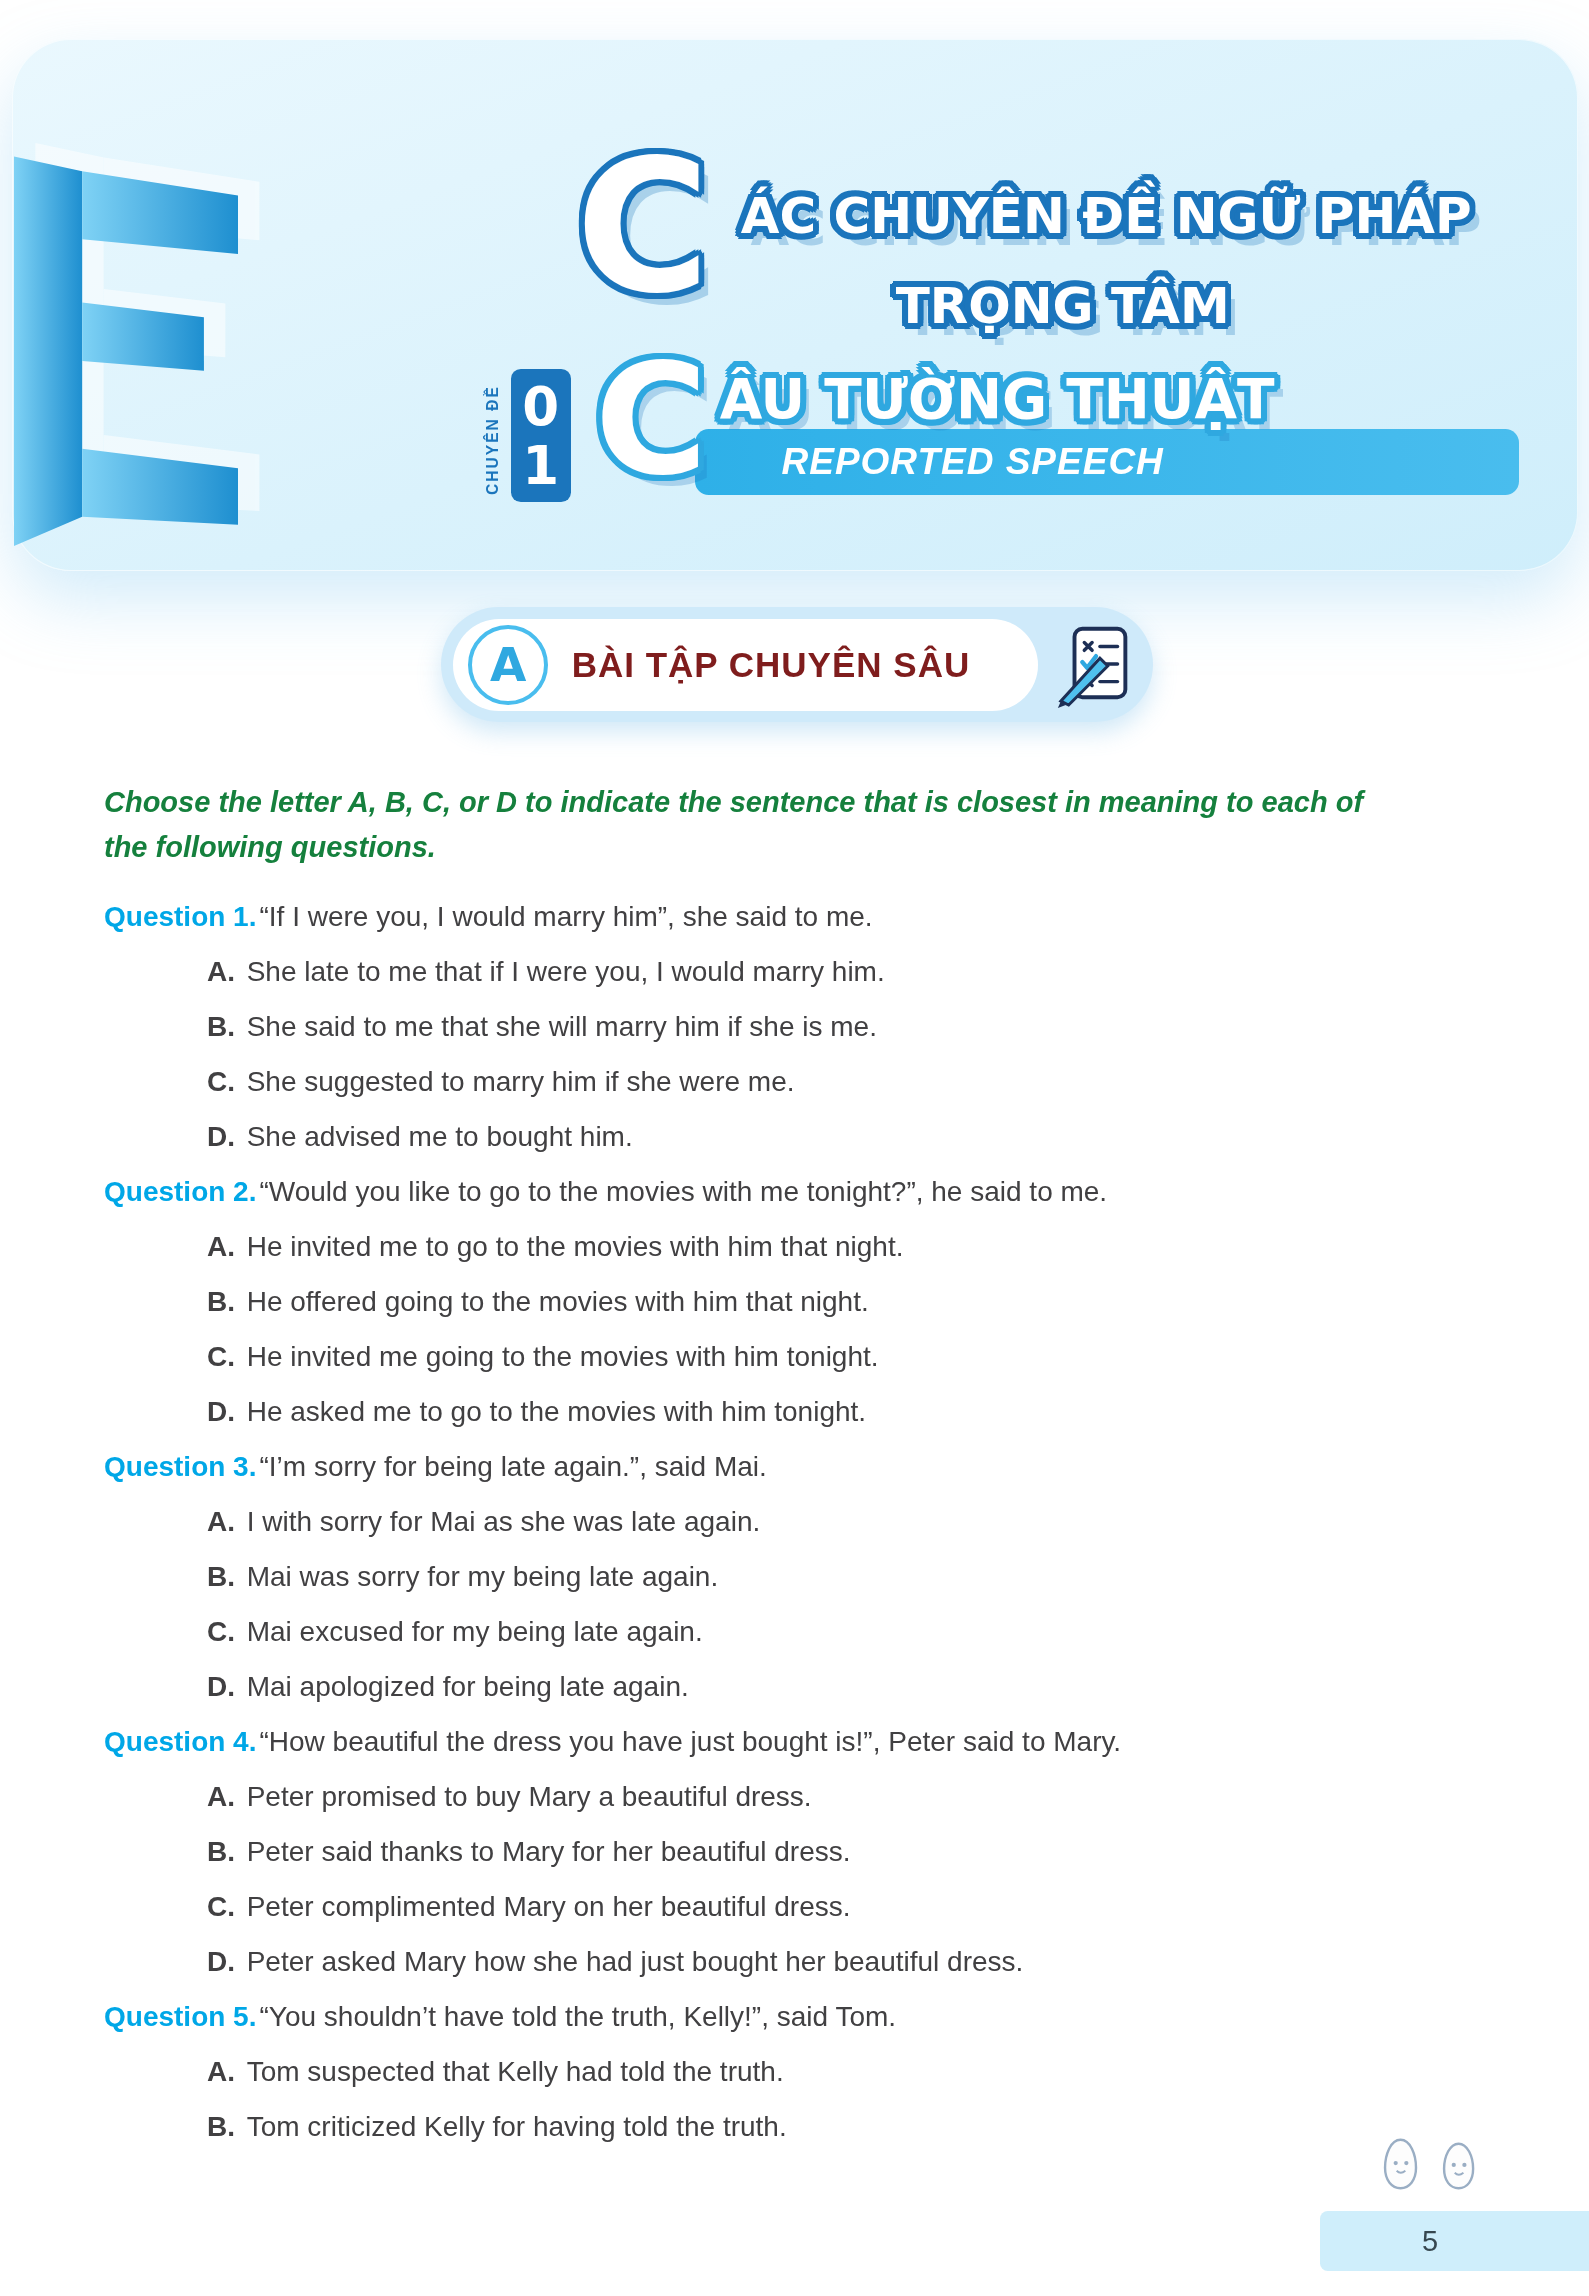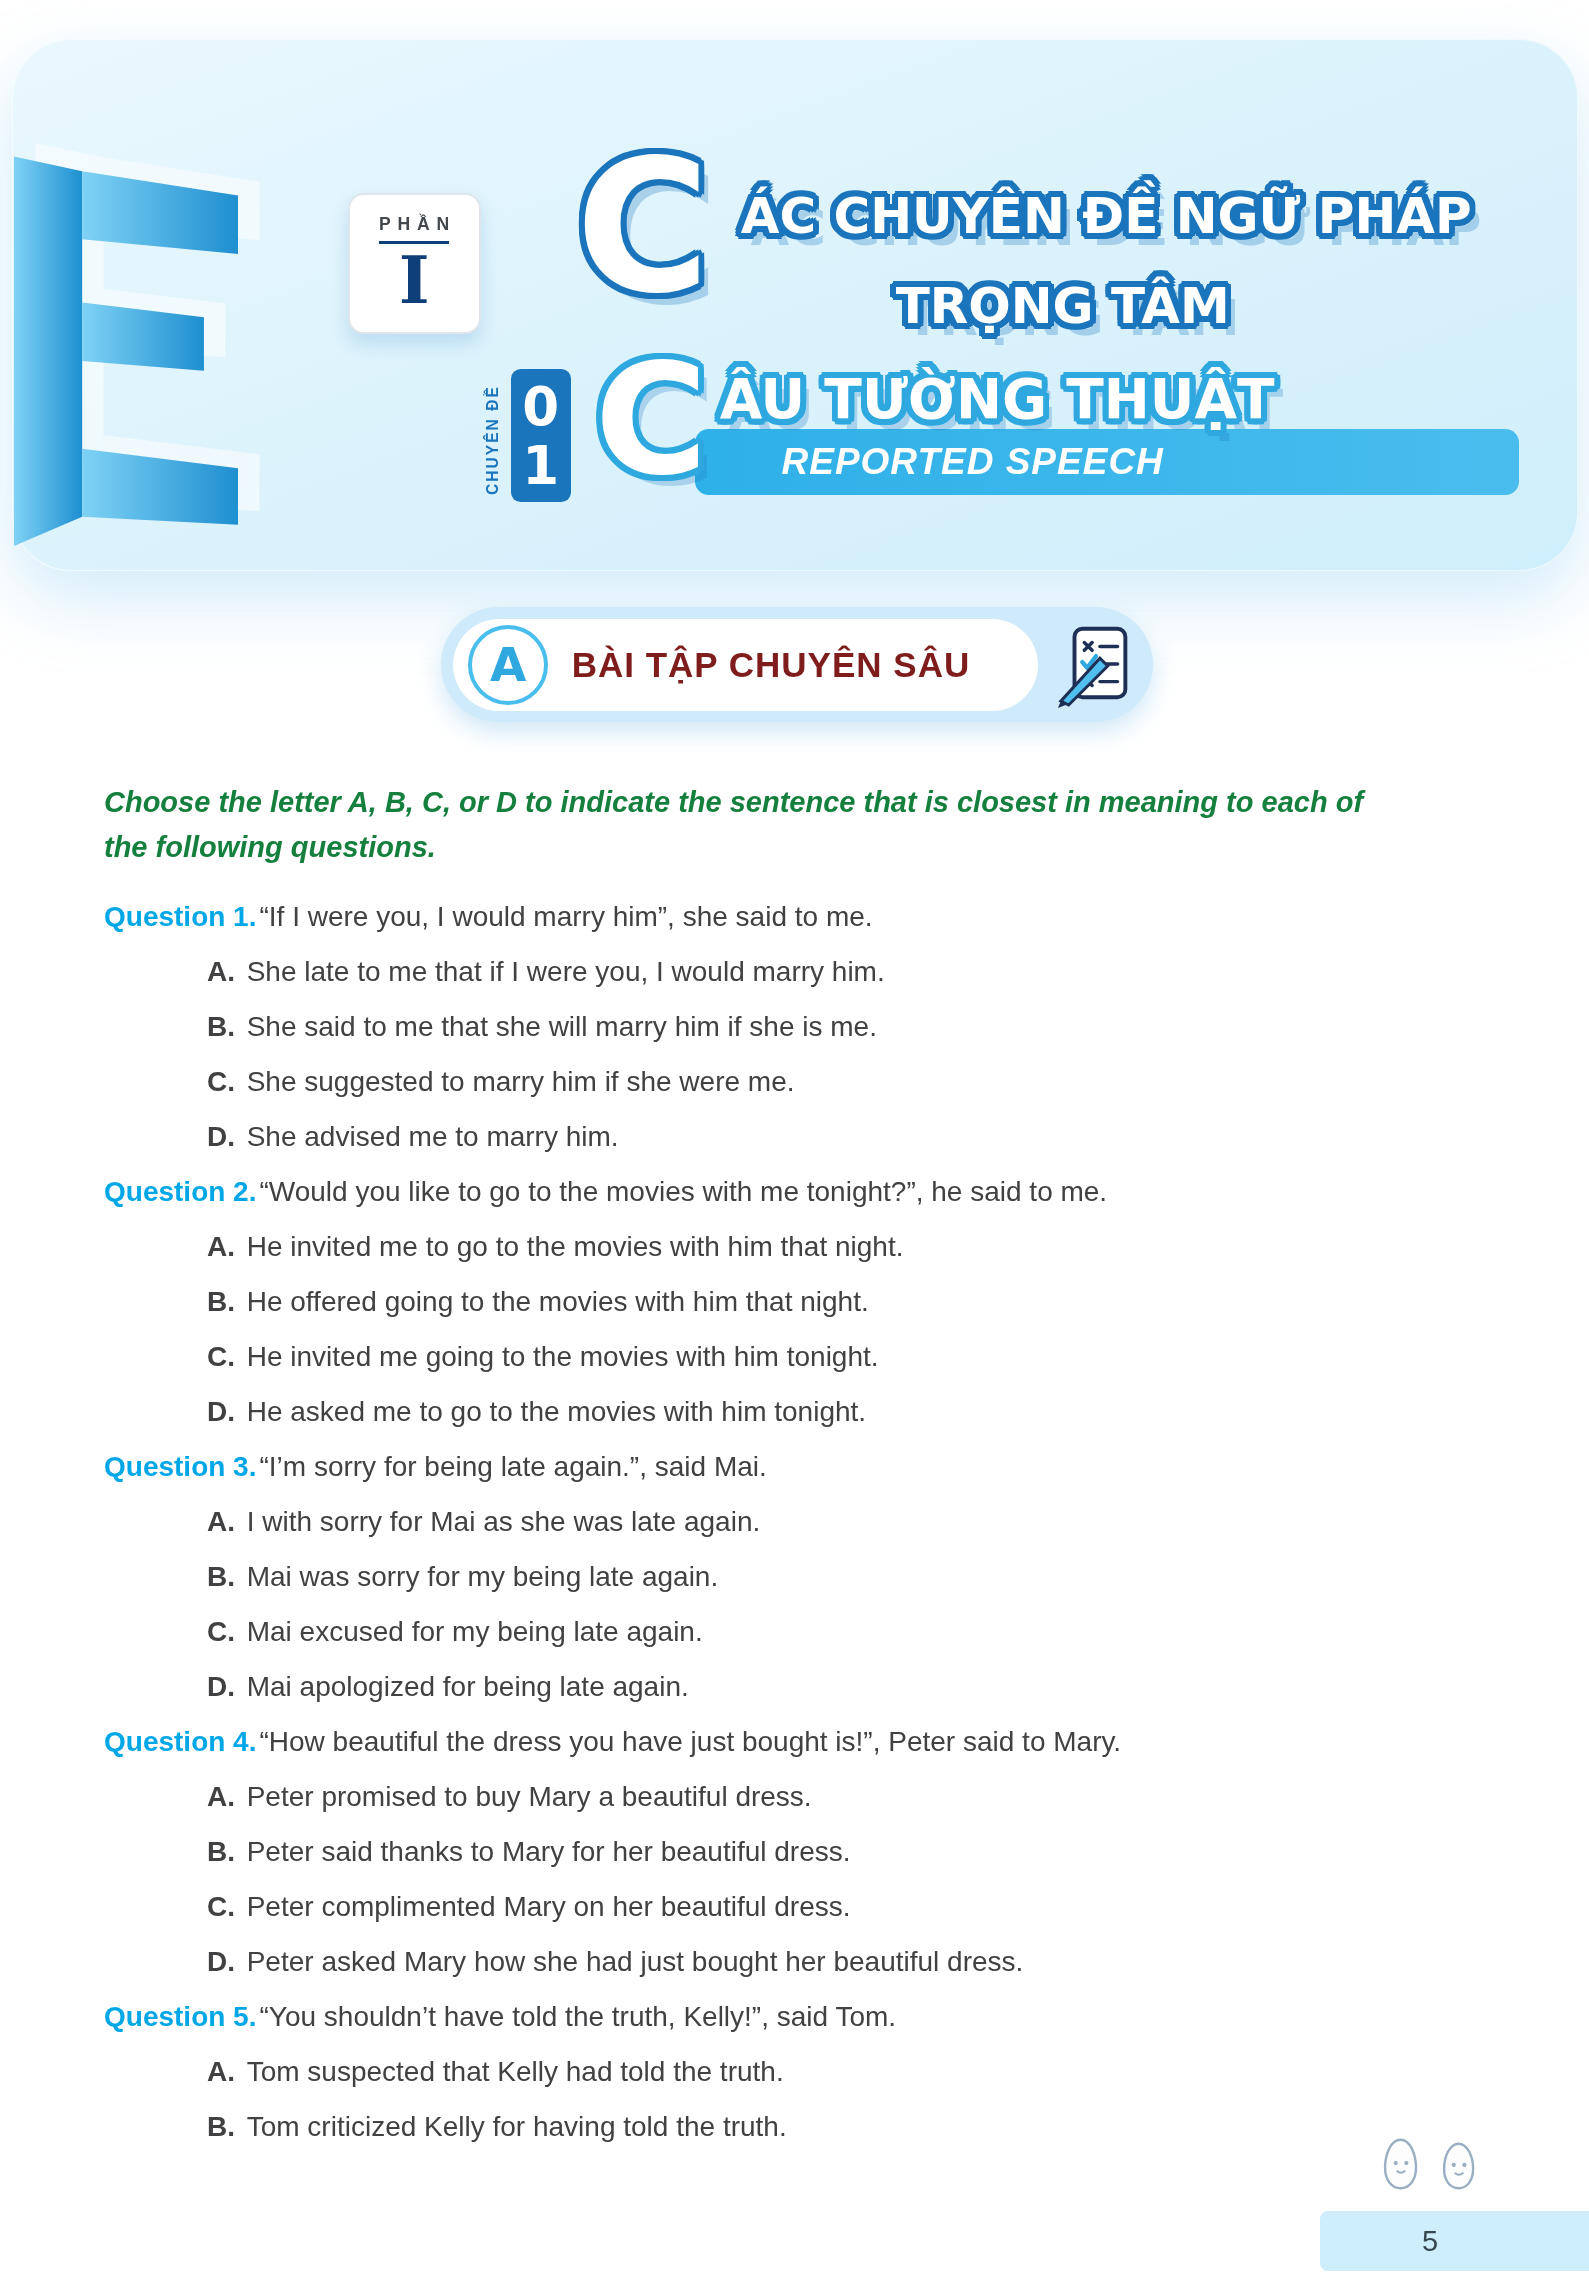--- a/index.html
+++ b/index.html
@@ -130,24 +130,20 @@
       <polygon points="70,330 230,350 230,408 70,400"></polygon>
     </g>
     <g fill="url(#g1)">
       <polygon points="0,30 70,45 70,400 0,430"></polygon>
       <polygon points="70,45 230,70 230,130 70,115"></polygon>
       <polygon points="70,180 195,195 195,250 70,240"></polygon>
       <polygon points="70,330 230,350 230,408 70,400"></polygon>
     </g>
   </svg>
 
-  <div class="part-badge">
-    <div class="lbl">PHẦN</div>
-    <div class="num">I</div>
-  </div>
 
   <div class="bigC c1 disp outline-dark">C</div>
   <div class="title1 disp outline-dark">ÁC CHUYÊN ĐỀ NGỮ PHÁP</div>
   <div class="title2 disp outline-dark">TRỌNG TÂM</div>
 
   <div class="topic-side">CHUYÊN ĐỀ</div>
   <div class="topic-num">
     <span>0</span>
     <span>1</span>
   </div>
@@ -190,21 +186,21 @@
     <div class="line option">
       <span class="opt-label">A.</span><span>She late to me that if I were you, I would marry him.</span>
     </div>
     <div class="line option">
       <span class="opt-label">B.</span><span>She said to me that she will marry him if she is me.</span>
     </div>
     <div class="line option">
       <span class="opt-label">C.</span><span>She suggested to marry him if she were me.</span>
     </div>
     <div class="line option">
-      <span class="opt-label">D.</span><span>She advised me to marry him.</span>
+      <span class="opt-label">D.</span><span>She advised me to bought him.</span>
     </div>
   </div>
 
   <div>
     <div class="line">
       <span class="q-label">Question 2.</span><span class="q-text">“Would you like to go to the movies with me tonight?”, he said to me.</span>
     </div>
     <div class="line option">
       <span class="opt-label">A.</span><span>He invited me to go to the movies with him that night.</span>
     </div>

